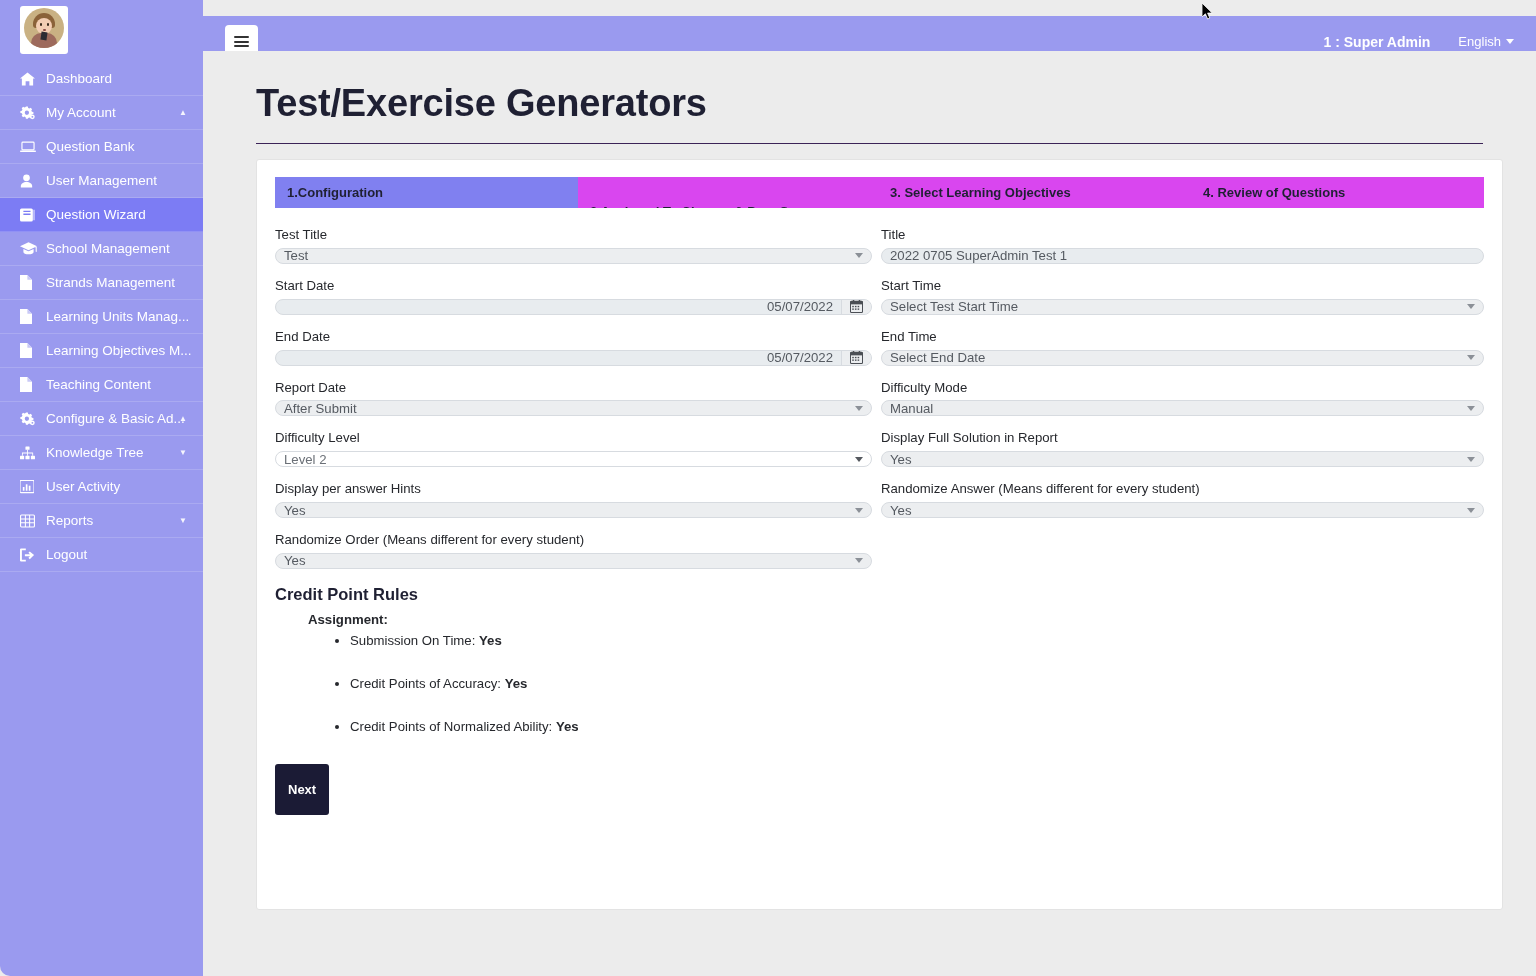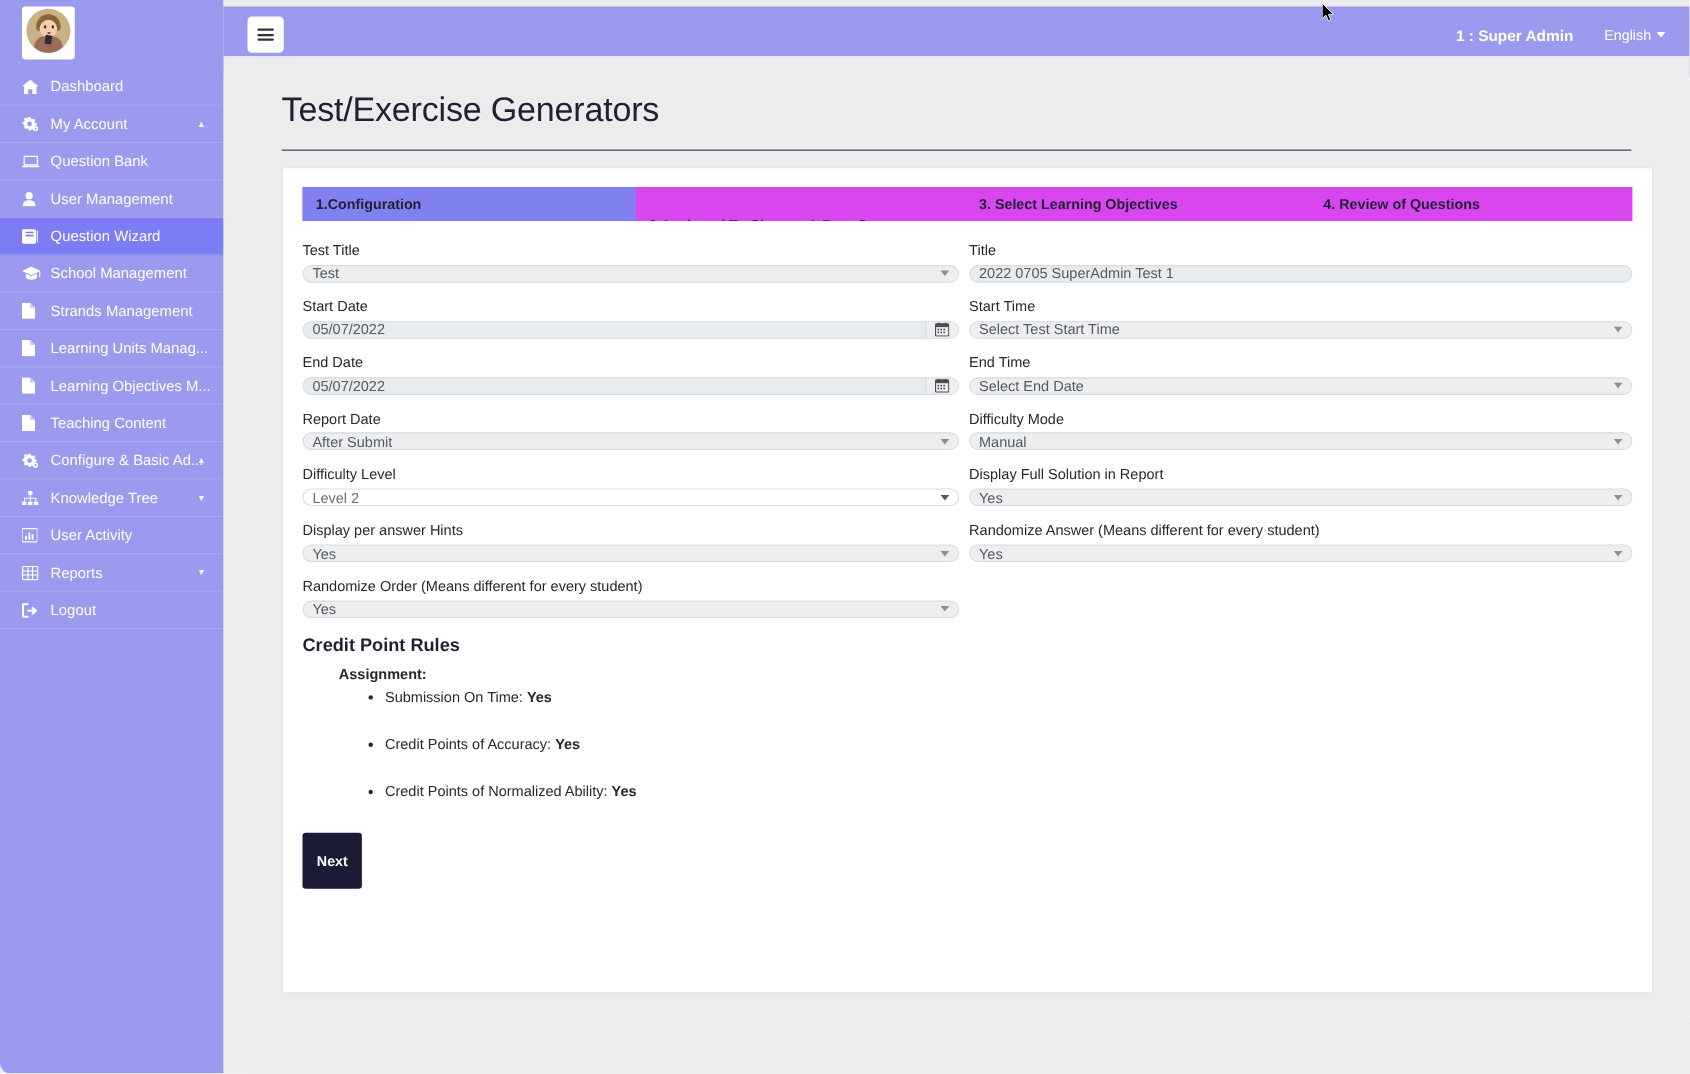--- a/index.html
+++ b/index.html
@@ -104,21 +104,21 @@
     right: 16px;
     font-size: 8px;
     line-height: 1;
     color: #ffffff;
     opacity: .9;
   }
 
   
   #topbar {
     position: absolute;
-    left: 203px; top: 6px;
+    left: 203px; top: 16px;
     width: 1333px; height: 65px;
     background: #9a9aef;
   }
   #hamburger {
     position: absolute;
     left: 22px; top: 9px;
     width: 33px; height: 33px;
     background: #ffffff;
     border-radius: 4px;
     display: flex; align-items: center; justify-content: center;
@@ -160,22 +160,22 @@
   
   #main {
     position: absolute;
     left: 203px; top: 51px;
     width: 1333px; height: 925px;
     background: #ececec;
     overflow: hidden;
   }
   #page-title {
     margin: 31px 0 0 53px;
-    font-size: 31px;
-    font-weight: normal;
+    font-size: 38px;
+    font-weight: bold;
     color: #1f2033;
     letter-spacing: -0.2px;
   }
   #title-rule {
     margin: 18px 53px 0 53px;
     border-bottom: 1.5px solid #3b2357;
   }
   #card {
     margin: 15px 33px 0 53px;
     background: #ffffff;
@@ -242,21 +242,21 @@
   .ctrl.white { background: #ffffff; color: #6b7077; }
   .ctrl .val { flex: 1; white-space: nowrap; overflow: hidden; }
   .sel-caret {
     border-left: 4px solid transparent;
     border-right: 4px solid transparent;
     border-top: 5px solid #8b9097;
     margin-left: 6px;
   }
   .sel-caret.dark { border-top-color: #55595f; }
   .date-ctrl { padding: 0; overflow: hidden; }
-  .date-ctrl .val { padding: 0 8px; }
+  .date-ctrl .val { padding: 0 8px; text-align: right; }
   .date-btn {
     width: 30px; height: 27px;
     border-left: 1px solid #d7dbe0;
     background: #eceef0;
     display: flex; align-items: center; justify-content: center;
     cursor: pointer;
   }
   .date-btn svg { display:block; }
 
   

